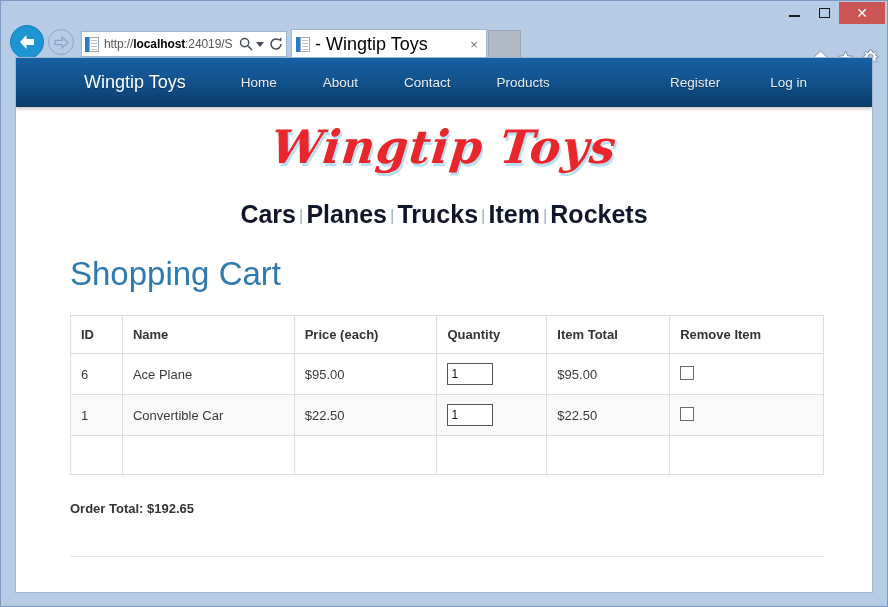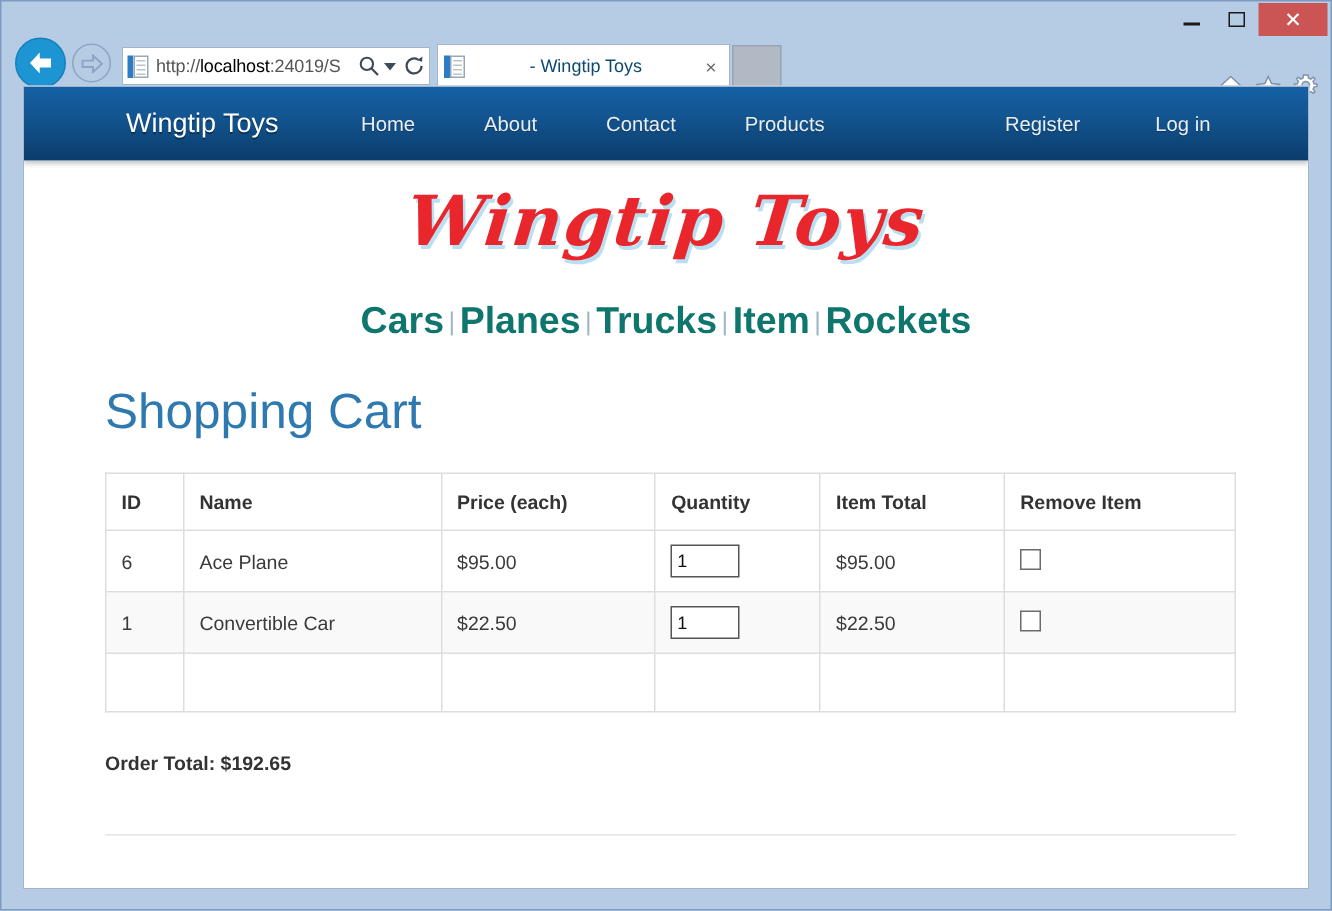--- a/index.html
+++ b/index.html
@@ -72,35 +72,35 @@
   .page-icon .pi-bar { position: absolute; left: 0; top: 0; width: 4px; height: 15px; background: #2b7cc4; }
   .page-icon .pi-doc { position: absolute; left: 4px; top: 0; width: 10px; height: 15px; background: #ffffff; border: 1px solid #9aa7b4; }
   .page-icon .pi-doc::before {
     content: ""; position: absolute; left: 1px; top: 2px; width: 6px; height: 1px;
     background: #b9c3cd; box-shadow: 0 3px 0 #b9c3cd, 0 6px 0 #b9c3cd, 0 9px 0 #b9c3cd;
   }
   #url-text {
     flex: 1 1 auto; overflow: hidden; white-space: nowrap;
     font-size: 12px; color: #555555; letter-spacing: -0.1px;
   }
-  #url-text .host { color: #000000; font-weight: normal; }
+  #url-text .host { color: #000000; font-weight: bold; }
   .addr-ctl { flex: 0 0 auto; display: flex; align-items: center; color: #3d4a57; }
   #search-icon-wrap { margin-right: 2px; }
   #dropdown-caret {
     width: 0; height: 0; border-left: 4px solid transparent; border-right: 4px solid transparent;
     border-top: 5px solid #3d4a57; margin: 0 5px 0 1px;
   }
 
   #tab {
     position: absolute; left: 290px; top: 6px;
     width: 196px; height: 29px;
     background: #ffffff; border: 1px solid #9fb4ce; border-bottom: none;
     display: flex; align-items: center; padding: 0 4px;
   }
-  #tab-title { flex: 1 1 auto; font-size: 12px; color: #0c4a6e; white-space: nowrap; overflow: hidden; text-align: center; }
+  #tab-title { flex: 1 1 auto; font-size: 18px; color: #000000; white-space: nowrap; overflow: hidden; }
   #tab-close { flex: 0 0 auto; width: 16px; text-align: center; color: #6d6d6d; font-size: 13px; }
   #tab-new {
     position: absolute; left: 487px; top: 7px; width: 33px; height: 28px;
     background: #b0b9c4; border: 1px solid #9aa6b4; border-bottom: none;
   }
 
   #browser-icons {
     position: absolute; right: 8px; top: 26px;
     display: flex; align-items: center; gap: 8px;
   }
@@ -144,21 +144,21 @@
     letter-spacing: 1px;
     text-shadow: 2px 3px 0 #b8dff2;
     transform: skewX(-6deg);
   }
 
   #categories {
     text-align: center; margin-top: 26px;
     font-size: 25px; font-weight: bold; color: #3ea2e0;
     white-space: nowrap;
   }
-  #categories .cat { color: #0f766e; }
+  #categories .cat { color: #0f172a; }
   #categories .sep { color: #9fb6c6; font-size: 17px; font-weight: normal; margin: 0 3px; position: relative; top: -2px; }
 
   #page-title {
     margin: 26px 0 0 54px;
     font-size: 33px; font-weight: normal; color: #2e7ab0;
   }
 
   #cart-table {
     margin: 22px 0 0 54px;
     width: 754px;

